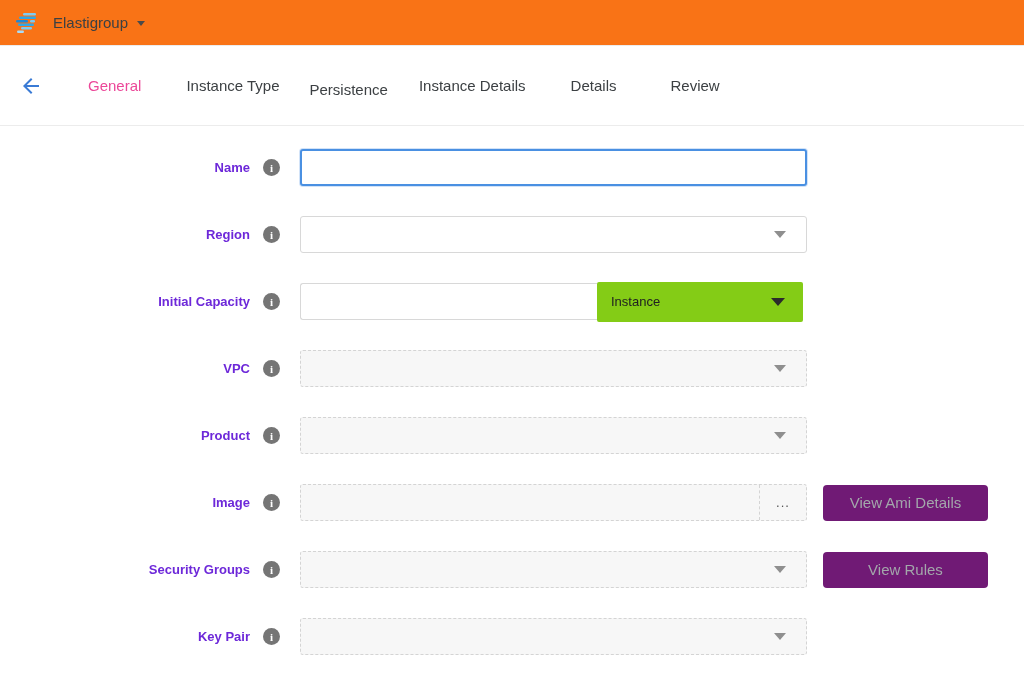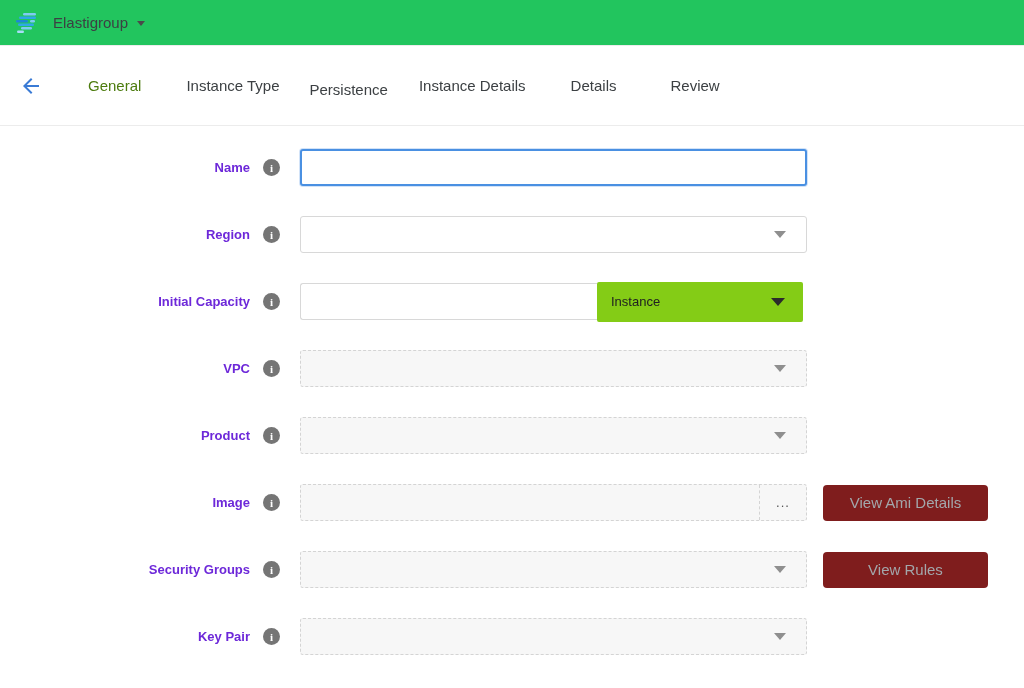--- a/index.html
+++ b/index.html
@@ -1,34 +1,34 @@
 <!DOCTYPE html>
 <html><head>
 <meta charset="utf-8">
 <style>
   * { margin:0; padding:0; box-sizing:border-box; }
   html,body { width:1024px; height:688px; background:#fff; overflow:hidden;
               font-family:"Liberation Sans", sans-serif; }
 
   
   .topbar { height:46px; display:flex; align-items:center; padding-left:15px;
-            border-bottom:1px solid #ececec; background:#22c55e; }
+            border-bottom:1px solid #ececec; background:#f97316; }
   .logo { width:26px; height:24px; display:block; }
   .app-name { margin-left:12px; font-size:15px; color:#3c4043; }
   .caret-sm { width:0; height:0; border-left:4.5px solid transparent;
               border-right:4.5px solid transparent; border-top:5px solid #4a4a4a;
               margin-left:9px; margin-top:2px; }
 
   
   .tabbar { height:80px; display:flex; align-items:center; border-bottom:1px solid #ececec; }
   .back-btn { margin-left:18px; width:26px; height:26px; display:flex; align-items:center;
               justify-content:center; cursor:pointer; background:none; border:none; }
   .tabs { display:flex; align-items:center; }
   .tab { font-size:15px; color:#3c4043; cursor:pointer; white-space:nowrap; }
-  .tab.active { color:#4d7c0f; }
+  .tab.active { color:#ec4899; }
   .tab:nth-child(1){ margin-left:44px; }
   .tab:nth-child(2){ margin-left:45px; }
   .tab:nth-child(3){ margin-left:30px;margin-top:8px; }
   .tab:nth-child(4){ margin-left:31px; }
   .tab:nth-child(5){ margin-left:45px; }
   .tab:nth-child(6){ margin-left:54px; }
 
   
   .form { padding-top:23px; }
   .row { display:flex; align-items:center; height:37px; margin-bottom:30px; }
@@ -62,21 +62,21 @@
   .unit-label { font-size:13px; color:#212121; }
 
   
   .file-box { width:507px; height:37px; border:1px dashed #d4d4d4; border-radius:3px;
               background:#f7f7f7; display:flex; }
   .file-value { flex:1; }
   .file-more { width:47px; border-left:1px dashed #d4d4d4; display:flex; align-items:center;
                justify-content:center; font-size:13px; color:#555; letter-spacing:1px;
                cursor:pointer; }
 
-  .side-btn { margin-left:16px; width:165px; height:36px; background:#7f1d1d; border:none;
+  .side-btn { margin-left:16px; width:165px; height:36px; background:#701a75; border:none;
               border-radius:4px; font-size:15px; color:#a3a7ab; cursor:default;
               font-family:"Liberation Sans", sans-serif; }
 </style>
 </head>
 <body>
 
 <header class="topbar">
   <svg class="logo" viewBox="0 0 26 24">
     <rect x="8" y="2" width="13" height="2.4" rx="1.2" fill="#7fcbf2"></rect>
     <rect x="4" y="5.5" width="17" height="2.4" rx="1.2" fill="#2fa7e8"></rect>

